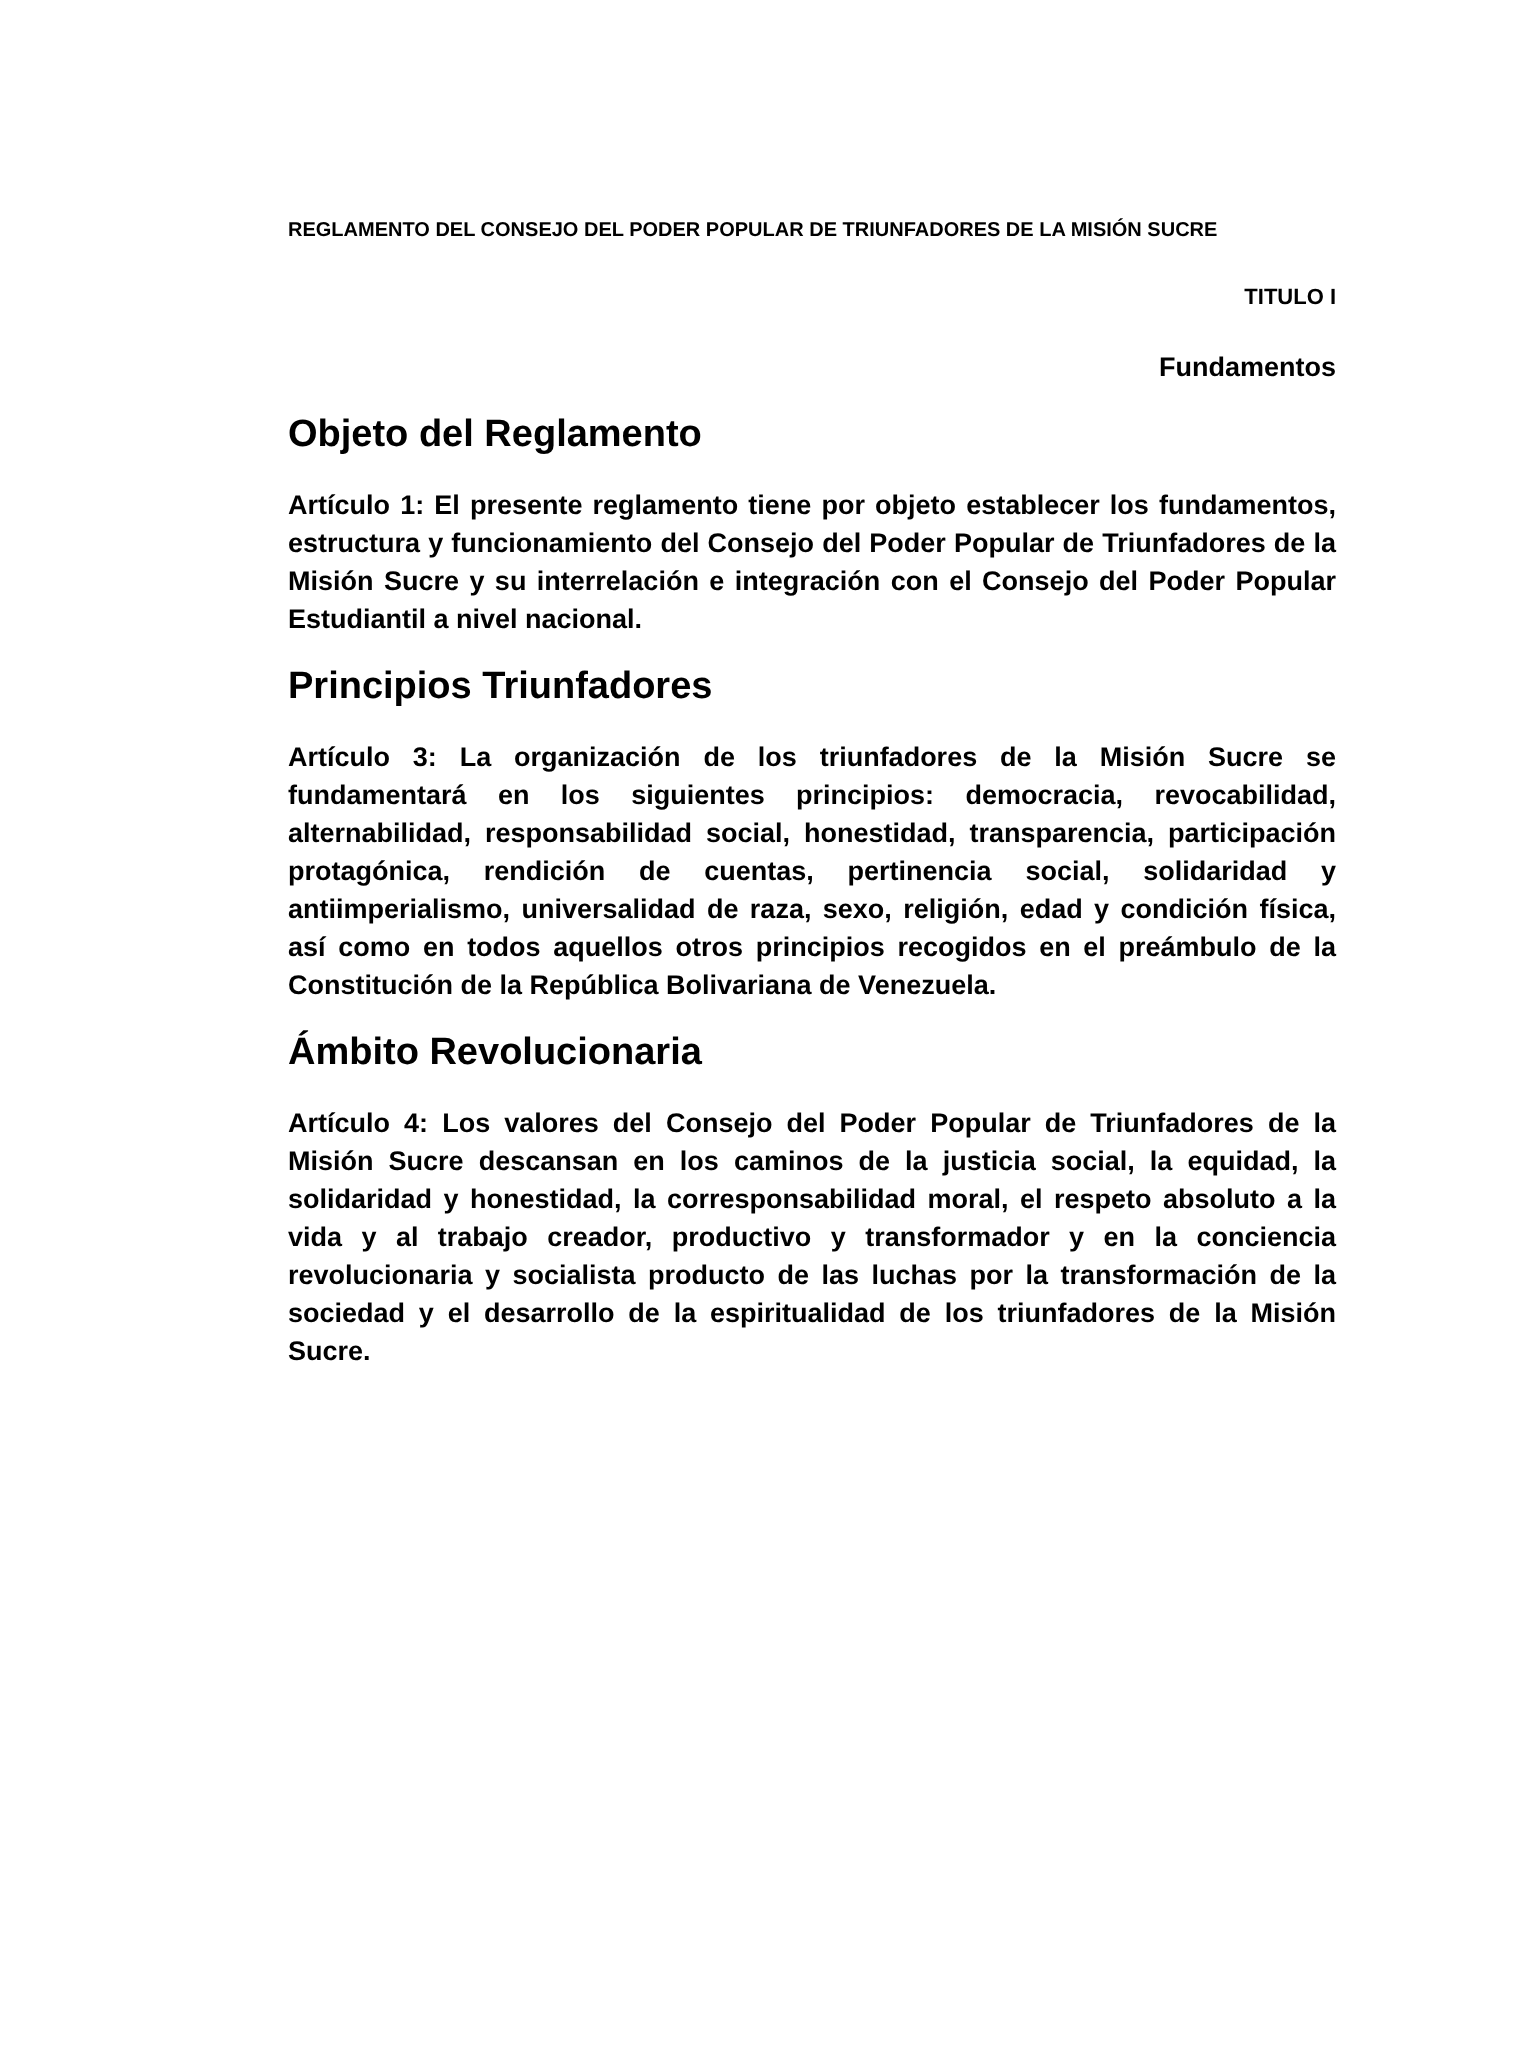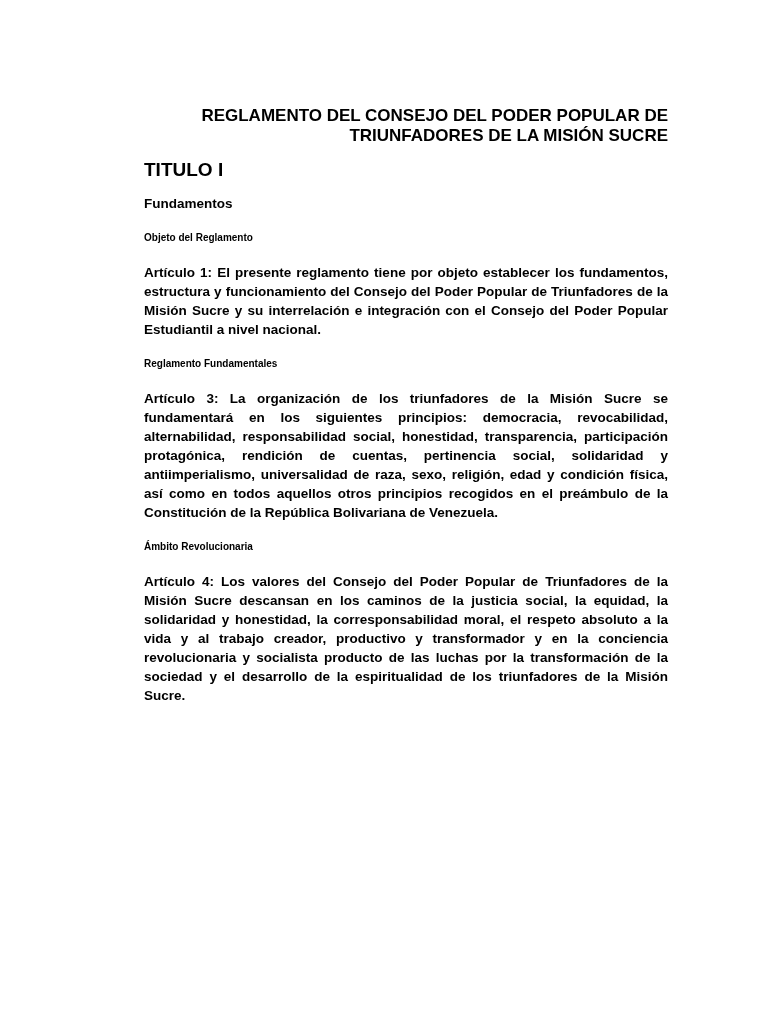--- a/index.html
+++ b/index.html
@@ -20,44 +20,44 @@
     background: #ffffff;
     overflow: hidden;
   }
   .content {
     position: absolute;
     left: 144px;
     top: 106px;
     width: 524px;
   }
   .doc-title {
-    text-align: right;
+    text-align: left;
     font-weight: bold;
-    font-size: 17px;
+    font-size: 10px;
     line-height: 20px;
     margin: 0 0 14px 0;
   }
   .section-title {
-    text-align: left;
+    text-align: right;
     font-weight: bold;
-    font-size: 19px;
+    font-size: 11px;
     line-height: 19px;
     margin: 0 0 15px 0;
   }
   .section-subtitle {
-    text-align: left;
+    text-align: right;
     font-weight: bold;
     font-size: 13.5px;
     line-height: 19px;
     margin: 0 0 15px 0;
   }
   .doc-heading {
     text-align: left;
     font-weight: bold;
-    font-size: 10px;
+    font-size: 19px;
     line-height: 19px;
     margin: 0 0 15px 0;
   }
   .doc-paragraph {
     text-align: justify;
     font-weight: bold;
     font-size: 13.5px;
     line-height: 19px;
     margin: 16px 0 15px 0;
   }
@@ -73,21 +73,21 @@
     <div class="section-title">TITULO I</div>
 
     <div class="section-subtitle">Fundamentos</div>
 
     <div class="doc-heading">Objeto del Reglamento</div>
 
     <div class="doc-paragraph">Artículo 1: El presente reglamento tiene por objeto establecer los fundamentos, estructura y funcionamiento del Consejo del Poder Popular de Triunfadores de la Misión Sucre y su interrelación e integración con el Consejo del Poder Popular Estudiantil a nivel nacional.</div>
 
 
 
-    <div class="doc-heading">Reglamento Fundamentales</div>
+    <div class="doc-heading">Principios Triunfadores</div>
 
     <div class="doc-paragraph">Artículo 3: La organización de los triunfadores de la Misión Sucre se fundamentará en los siguientes principios: democracia, revocabilidad, alternabilidad, responsabilidad social, honestidad, transparencia, participación protagónica, rendición de cuentas, pertinencia social, solidaridad y antiimperialismo, universalidad de raza, sexo, religión, edad y condición física, así como en todos aquellos otros principios recogidos en el preámbulo de la Constitución de la República Bolivariana de Venezuela.</div>
 
     <div class="doc-heading">Ámbito Revolucionaria</div>
 
     <div class="doc-paragraph">Artículo 4: Los valores del Consejo del Poder Popular de Triunfadores de la Misión Sucre descansan en los caminos de la justicia social, la equidad, la solidaridad y honestidad, la corresponsabilidad moral, el respeto absoluto a la vida y al trabajo creador, productivo y transformador y en la conciencia revolucionaria y socialista producto de las luchas por la transformación de la sociedad y el desarrollo de la espiritualidad de los triunfadores de la Misión Sucre.</div>
 
   </div>
 </div>
 

